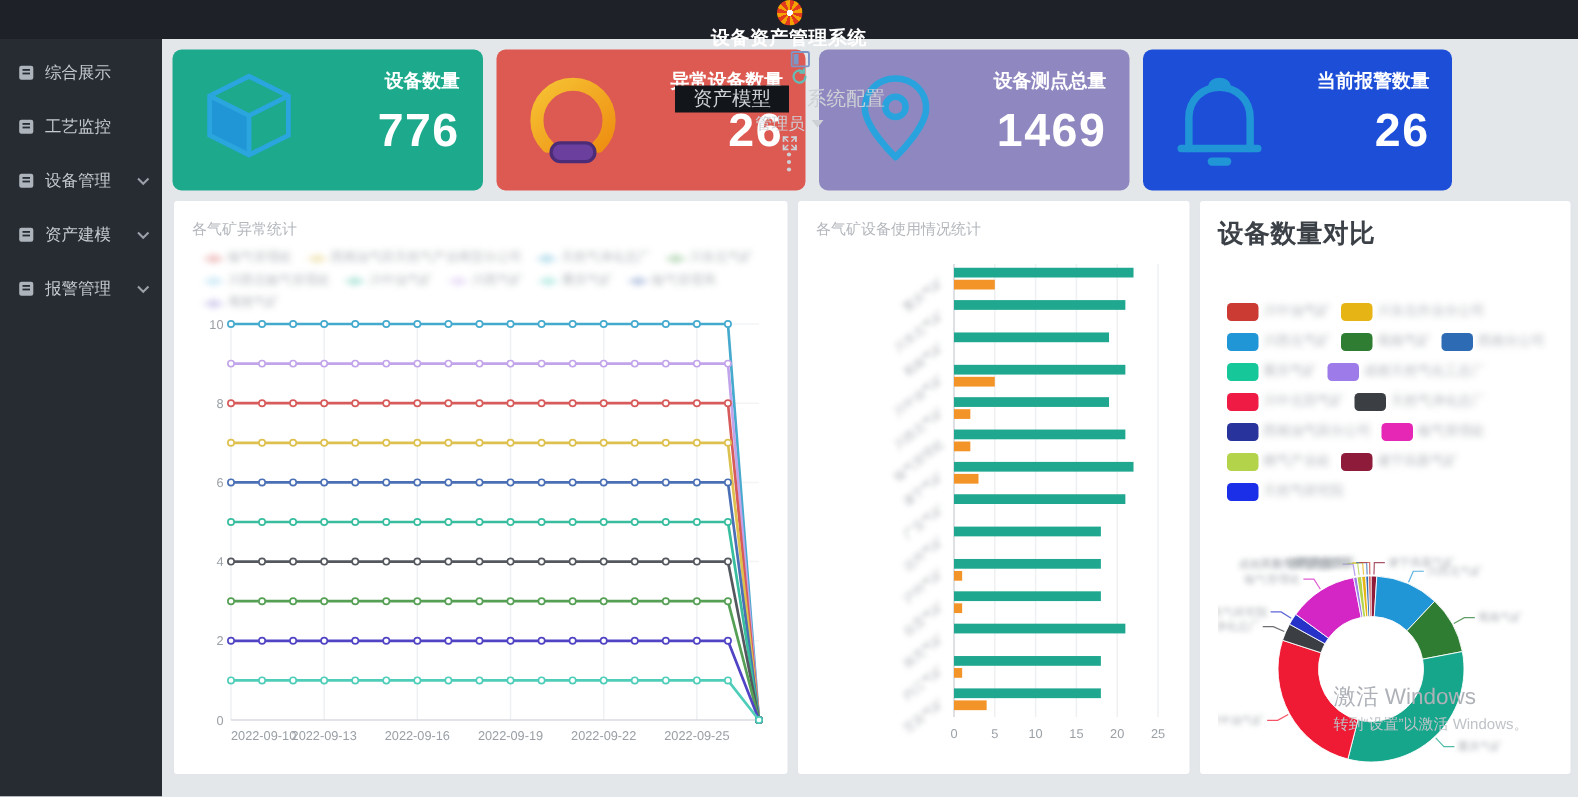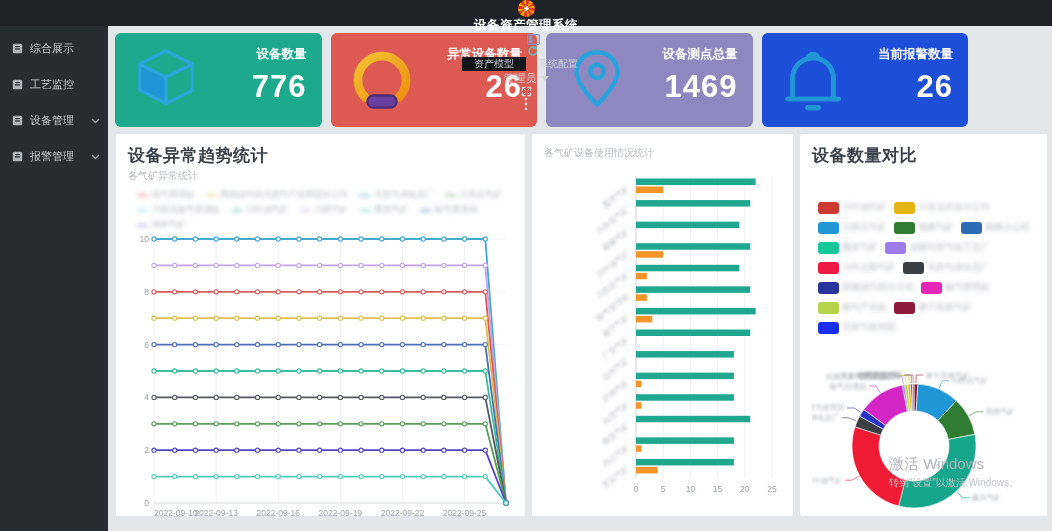--- a/index.html
+++ b/index.html
@@ -8,21 +8,21 @@
 
   
   .topbar { position:absolute; top:0; left:0; width:1052px; height:26px; background:#1e2228;
             display:flex; align-items:center; color:#e6e8eb; z-index:5;flex-direction:column; }
   .logo { width:17px; height:17px; border-radius:50%; margin:0 8px 0 9px; flex:0 0 auto;
           background: radial-gradient(circle at 50% 50%, #fff 0 17%, rgba(255,255,255,0) 18%),
                       repeating-conic-gradient(#e23a1e 0 22.5deg, #f5a100 22.5deg 45deg); }
   .app-title { font-size:12.5px; font-weight:bold; color:#fff; letter-spacing:.5px; }
   .tb-icon { margin-left:14px; display:flex; align-items:center; cursor:pointer; }
   .tb-spacer { flex:1; }
-  .tb-nav { display:flex; align-items:flex-end; height:100%; font-size:10px; color:#cdd1d6; }
+  .tb-nav { display:flex; align-items:flex-end; height:100%; font-size:13px; color:#cdd1d6; }
   .tb-nav-item { padding:0 12px; height:100%; display:flex; align-items:center; cursor:pointer; }
   .tb-nav-item.active { background:#121519; }
   .user-box { display:flex; align-items:center; gap:4px; padding:0 10px; cursor:pointer; font-size:11px; color:#cdd1d6; }
   .caret-down { width:0; height:0; border-left:4px solid transparent; border-right:4px solid transparent; border-top:5px solid #cdd1d6; }
   .tb-right-icon { padding:0 8px; display:flex; align-items:center; cursor:pointer; }
 
   
   .sidebar { position:absolute; top:26px; left:0; width:108px; height:505px; background:#272c33; z-index:4; }
   .side-item { display:flex; align-items:center; height:27px; padding:0 8px 0 12px; margin-top:9px;
                color:#c6cad0; font-size:11px; cursor:pointer;justify-content:space-between; }
@@ -135,20 +135,31 @@
       </svg>
     <span class="lab">工艺监控</span>
   </div>
   <div class="side-item">
     <svg class="side-doc" width="11" height="11" viewBox="0 0 11 11">
         <rect x="0.8" y="0.8" width="9.4" height="9.4" rx="1.5" fill="#aeb4bc"></rect>
         <rect x="3" y="3" width="5" height="1.2" fill="#272c33"></rect>
         <rect x="3" y="5.4" width="5" height="1.2" fill="#272c33"></rect>
       </svg>
     <span class="lab">设备管理</span>
+    <svg width="9" height="6" viewBox="0 0 9 6" fill="none" stroke="#9aa0a8" stroke-width="1.4">
+        <path d="M1 1l3.5 3.5L8 1"></path>
+      </svg>
+  </div>
+  <div class="side-item">
+    <svg class="side-doc" width="11" height="11" viewBox="0 0 11 11">
+        <rect x="0.8" y="0.8" width="9.4" height="9.4" rx="1.5" fill="#aeb4bc"></rect>
+        <rect x="3" y="3" width="5" height="1.2" fill="#272c33"></rect>
+        <rect x="3" y="5.4" width="5" height="1.2" fill="#272c33"></rect>
+      </svg>
+    <span class="lab">资产建模</span>
     <svg width="9" height="6" viewBox="0 0 9 6" fill="none" stroke="#9aa0a8" stroke-width="1.4">
         <path d="M1 1l3.5 3.5L8 1"></path>
       </svg>
   </div>
   <div class="side-item">
     <svg class="side-doc" width="11" height="11" viewBox="0 0 11 11">
         <rect x="0.8" y="0.8" width="9.4" height="9.4" rx="1.5" fill="#aeb4bc"></rect>
         <rect x="3" y="3" width="5" height="1.2" fill="#272c33"></rect>
         <rect x="3" y="5.4" width="5" height="1.2" fill="#272c33"></rect>
       </svg>
@@ -212,21 +223,20 @@
         </svg>
       </div>
       <div class="kpi-label">当前报警数量</div>
       <div class="kpi-value">26</div>
     </article>
   </section>
 
   <section class="charts-row">
 
     <div class="panel p1">
-      <h2>设备异常趋势统计</h2>
       <div class="subtitle">各气矿异常统计</div>
       <div class="line-legend blur-txt" id="lineLegend">
           <div class="lgd-item">
             <span class="lgd-mark">
               <span class="ln" style="background:#d75b5b"></span>
               <span class="dot" style="border-color:#d75b5b"></span>
             </span>
             <span class="t">输气管理处</span>
           </div>
           <div class="lgd-item">

